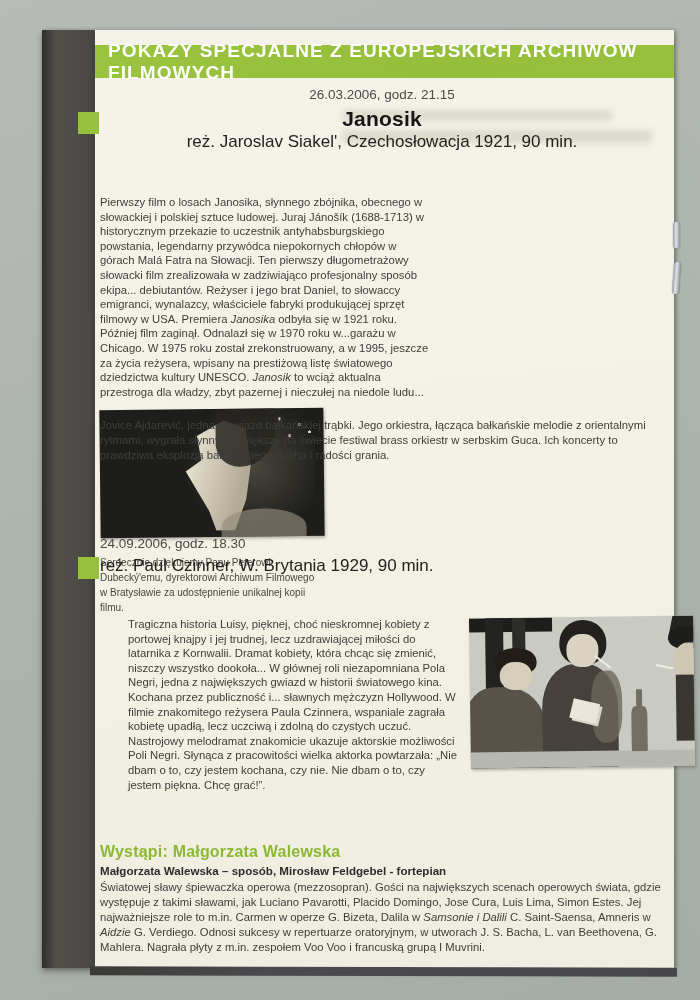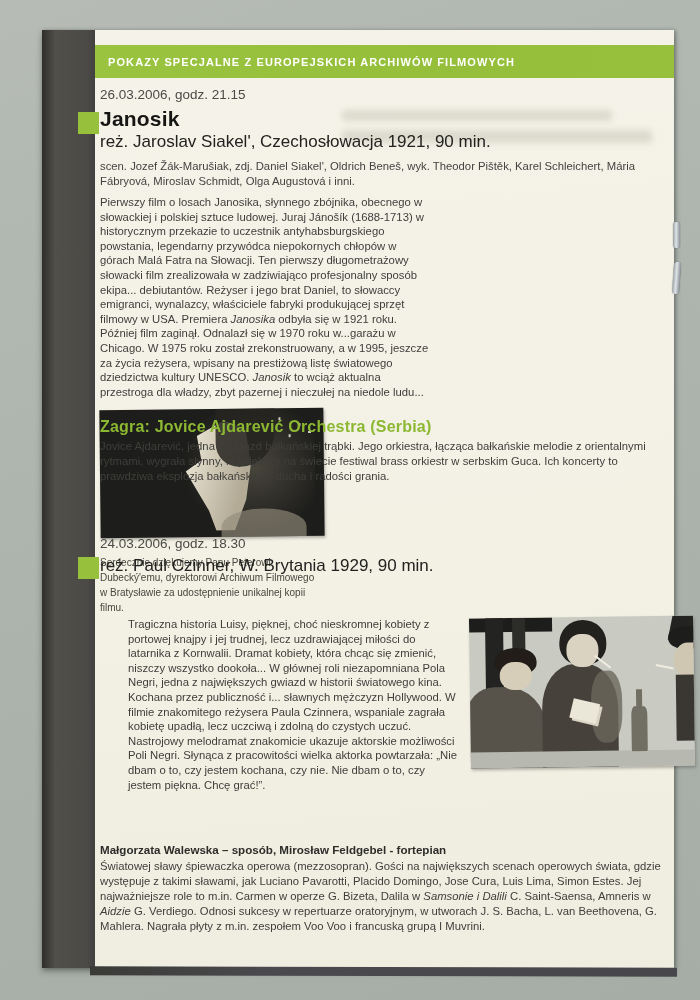--- a/index.html
+++ b/index.html
@@ -18,39 +18,39 @@
   .spine { position:absolute; left:0; top:0; width:53px; height:100%;
            background:linear-gradient(90deg,#2f2e2b 0%,#504f4a 25%,#4b4a46 85%,#424140 100%); }
 
   .staple { position:absolute; right:-6px; width:7px; background:linear-gradient(90deg,#9aa0a4,#dfe4e8 45%,#8d9398);
             border-radius:3px; box-shadow:0 0 1px rgba(0,0,0,.6); }
   .staple.s1 { top:192px; height:26px; }
   .staple.s2 { top:232px; height:32px; transform:rotate(4deg); }
 
   .band { position:absolute; left:53px; right:0; height:33px;
           background:linear-gradient(90deg,#9ac43f,#95bf3a 60%,#97c13d);
-          color:#ffffff; font-weight:bold; font-size:11px; letter-spacing:1.1px;
+          color:#ffffff; font-weight:bold; font-size:19px; letter-spacing:1.1px;
           display:flex; align-items:center; padding-left:13px; }
   .band1 { top:15px; }
   .band2 { top:467px; }
 
   .bullet { position:absolute; left:36px; width:21px; height:22px; background:#97c13d; }
   .bullet.b1 { top:82px; }
   .bullet.b2 { top:527px; }
 
   .block { position:absolute; left:58px; right:10px; color:#3f3f3c; }
 
   .sec-head .date { font-size:13.5px; color:#4a4a46; margin-bottom:5px; }
   .sec-head .title-line { margin-bottom:1px; }
   .sec-head .title { display:inline; font-size:21px; line-height:24px; font-weight:bold; color:#161614; letter-spacing:.2px; }
   .sec-head .title-suffix { display:inline; font-size:17px; color:#2a2a27; }
   .sec-head .subtitle { font-size:17px; color:#222220; margin-bottom:7px; }
   .sec-head .credits { font-size:11.3px; line-height:15px; color:#434340; }
 
-  .sec1-head { top:57px; }
+  .sec1-head { top:57px;text-align:center; }
   .sec2-head { top:506px; }
 
   .row { display:flex; gap:10px; }
   .row1 { top:165px;flex-direction:column; }
   .row2 { top:587px;margin-left:28px; }
   .col-text { width:332px; flex:none; font-size:11.3px; line-height:14.6px; color:#3e3e3b; }
   .col-photo { flex:1; min-width:0; }
 
   .photo { width:224px; position:relative; overflow:hidden; box-shadow:1px 2px 3px rgba(60,60,55,.35); }
   .photo1 { height:128px; background:#1d1d1b; transform:rotate(-.6deg); }
@@ -126,47 +126,45 @@
     </div>
 
     <div class="bullet b1"></div>
 
     <div class="block sec-head sec1-head">
       <div class="date">26.03.2006, godz. 21.15</div>
       <div class="title-line">
         <h1 class="title">Janosik</h1>
       </div>
       <div class="subtitle">reż. Jaroslav Siakel', Czechosłowacja 1921, 90 min.</div>
-      <div class="credits">scen. Jozef Žák-Marušiak, zdj. Daniel Siakel', Oldrich Beneš,  wyk. Theodor Pištěk, Karel Schleichert, Mária Fábryová, Miroslav Schmidt, Olga Augustová i inni.</div>
     </div>
 
     <div class="block row row1">
       <p class="col-text"><span>Pierwszy film o losach Janosika, słynnego zbójnika, obecnego w słowackiej i polskiej sztuce ludowej. Juraj Jánošík (1688-1713) w historycznym przekazie to uczestnik antyhabsburgskiego powstania, legendarny przywódca niepokornych chłopów w górach Malá Fatra na Słowacji. Ten pierwszy długometrażowy słowacki film zrealizowała w zadziwiająco profesjonalny sposób ekipa... debiutantów. Reżyser i jego brat Daniel, to słowaccy emigranci, wynalazcy, właściciele fabryki produkującej sprzęt filmowy w USA. Premiera </span><span style="font-style: italic;">Janosika</span><span> odbyła się w 1921 roku. Później film zaginął. Odnalazł się w 1970 roku w...garażu w Chicago. W 1975 roku został zrekonstruowany, a w 1995, jeszcze za życia reżysera, wpisany na prestiżową listę światowego dziedzictwa kultury UNESCO. </span><span style="font-style: italic;">Janosik</span><span> to wciąż aktualna przestroga dla władzy, zbyt pazernej i nieczułej na niedole ludu...</span></p>
       <div class="col-photo">
         <div class="photo photo1">
           <div class="p1-glow"></div>
           <div class="p1-face"></div>
           <div class="p1-hairline"></div>
           <div class="p1-shoulder"></div>
           <div class="p1-speckles"></div>
         </div>
         <p class="caption">Serdecznie dziękujemy Panu Peterowi Dubecký'emu, dyrektorowi Archiwum Filmowego w Bratysławie za udostępnienie unikalnej kopii filmu.</p>
       </div>
     </div>
 
     <div class="block zagra">
-      <h2 class="green-head">Zagra: Jovice Ajdarević Orchestra (Serbia)</h2>
       <p class="wide-text">Jovice Ajdarević, jedna z gwiazd bałkańskiej trąbki. Jego orkiestra, łącząca bałkańskie melodie z orientalnymi rytmami, wygrała słynny, największy na świecie festiwal brass orkiestr w serbskim Guca. Ich koncerty to prawdziwa eksplozja bałkańskiego ducha i radości grania.</p>
     </div>
 
 
     <div class="bullet b2"></div>
 
     <div class="block sec-head sec2-head">
-      <div class="date">24.03.2006, godz. 18.30</div>
+      <div class="date">24.09.2006, godz. 18.30</div>
       <div class="subtitle">reż. Paul Czinner, W. Brytania 1929, 90 min.</div>
     </div>
 
     <div class="block row row2">
       <p class="col-text">Tragiczna historia Luisy, pięknej, choć nieskromnej kobiety z portowej knajpy i jej trudnej, lecz uzdrawiającej miłości do latarnika z Kornwalii. Dramat kobiety, która chcąc się zmienić, niszczy wszystko dookoła... W głównej roli niezapomniana Pola Negri, jedna z największych gwiazd w historii światowego kina. Kochana przez publiczność i... sławnych mężczyzn Hollywood. W filmie znakomitego reżysera Paula Czinnera, wspaniale zagrała kobietę upadłą, lecz uczciwą i zdolną do czystych uczuć. Nastrojowy melodramat znakomicie ukazuje aktorskie możliwości Poli Negri. Słynąca z pracowitości wielka aktorka powtarzała: „Nie dbam o to, czy jestem kochana, czy nie. Nie dbam o to, czy jestem piękna. Chcę grać!”.</p>
       <div class="col-photo">
         <div class="photo photo2">
           <div class="p2-topbar"></div>
           <div class="p2-stripe-a"></div>
           <div class="p2-stripe-b"></div>
@@ -184,18 +182,19 @@
           <div class="p2-m2-body"></div>
           <div class="p2-cig2"></div>
           <div class="p2-table"></div>
           <div class="p2-bottle"></div>
           <div class="p2-cards"></div>
         </div>
       </div>
     </div>
 
     <div class="block wystapi">
+      <h2 class="green-head">Wystąpi: Małgorzata Walewska</h2>
       <p class="perf-line">Małgorzata Walewska – sposób, Mirosław Feldgebel - fortepian</p>
       <p class="wide-text"><span>Światowej sławy śpiewaczka operowa (mezzosopran). Gości na największych scenach operowych świata, gdzie występuje z takimi sławami, jak Luciano Pavarotti, Placido Domingo, Jose Cura, Luis Lima, Simon Estes. Jej najważniejsze role to m.in. Carmen w operze G. Bizeta, Dalila w </span><span style="font-style: italic;">Samsonie i Dalili</span><span> C. Saint-Saensa, Amneris w </span><span style="font-style: italic;">Aidzie</span><span> G. Verdiego. Odnosi sukcesy w repertuarze oratoryjnym, w utworach J. S. Bacha, L. van Beethovena, G. Mahlera. Nagrała płyty z m.in. zespołem Voo Voo i francuską grupą I Muvrini.</span></p>
     </div>
 
   </div>
 </div>
 
 </body></html>

